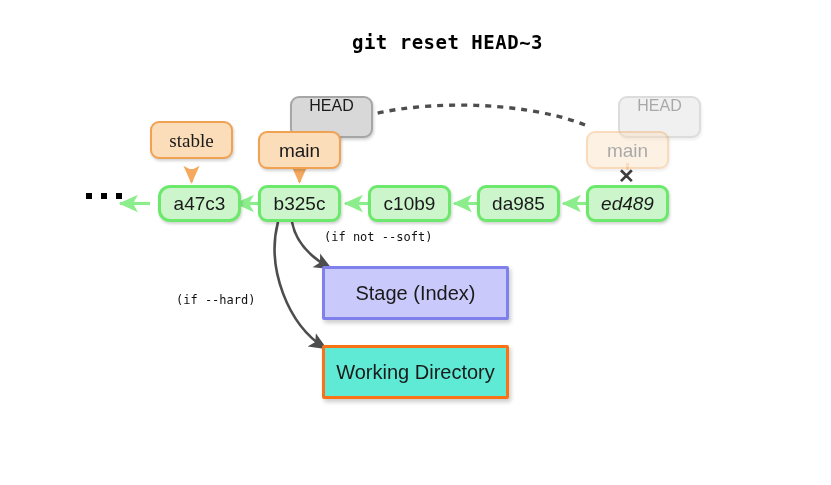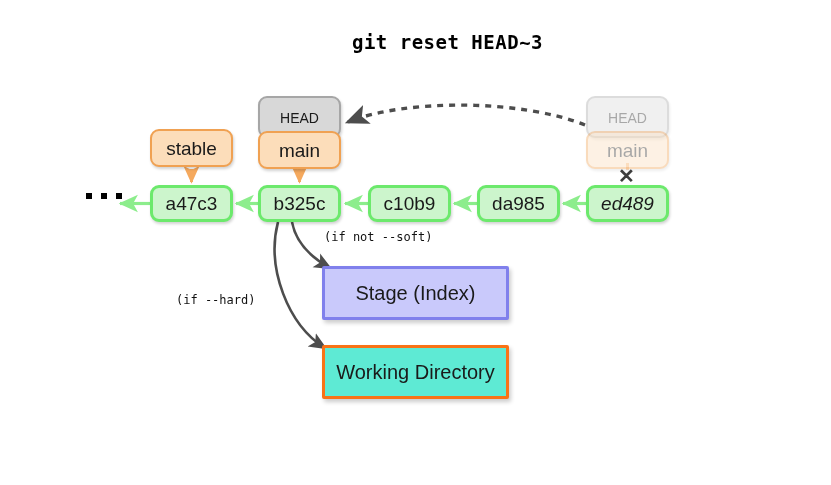--- a/index.html
+++ b/index.html
@@ -66,25 +66,26 @@
   }
 
   
   .headbox {
     width: 83px;
     height: 42px;
     background: #d8d8d8;
     border: 2.5px solid #a6a6a6;
     border-radius: 9px;
     color: #1a1a1a;
-    font-size: 14px;
+    font-size: 16px;
     z-index: 4;
     align-items: flex-start;
-    padding-top: 13px;
+    padding-top: 0;
     box-shadow: 1px 2px 3px rgba(0,0,0,0.18);
+    margin-left: 32px;
   }
 
   .ghost { opacity: 0.38; }
 
   
   .area {
     height: 54px;
     border-radius: 2px;
     font-size: 20px;
     color: #1a1a1a;
@@ -197,29 +198,29 @@
 
     <path d="M 278 222 C 266 268, 288 325, 325 348" stroke="#4d4d4d" stroke-width="2.6" fill="none" marker-end="url(#mk-dark)"></path>
   </svg>
 
   <div class="ellipsis" title="...">
     <i></i>
     <i></i>
     <i></i>
   </div>
 
-  <div class="node commit" style="left:150px;">a47c3</div>
+  <div class="node commit" style="left:158px;border-radius:12px;">a47c3</div>
   <div class="node commit" style="left:258px;">b325c</div>
   <div class="node commit" style="left:368px;">c10b9</div>
   <div class="node commit" style="left:477px;border-radius:9px;">da985</div>
   <div class="node commit" style="left:586px;font-style:italic;">ed489</div>
 
   <div class="node headbox" style="left:258px; top:96px;">HEAD</div>
   <div class="node branch" style="left:258px; top:131px;">main</div>
-  <div class="node branch" style="left:150px; top:129px;">stable</div>
+  <div class="node branch" style="left:150px; top:121px;font-family:Liberation Serif, serif;">stable</div>
 
   <div class="node headbox ghost" style="left:586px; top:96px;">HEAD</div>
   <div class="node branch ghost" style="left:586px; top:131px;">main</div>
 
   <div class="xmark">✕</div>
 
   <div class="node area area-stage">Stage (Index)</div>
   <div class="node area area-wd">Working Directory</div>
 
   <div class="annot annot-soft">(if not --soft)</div>

